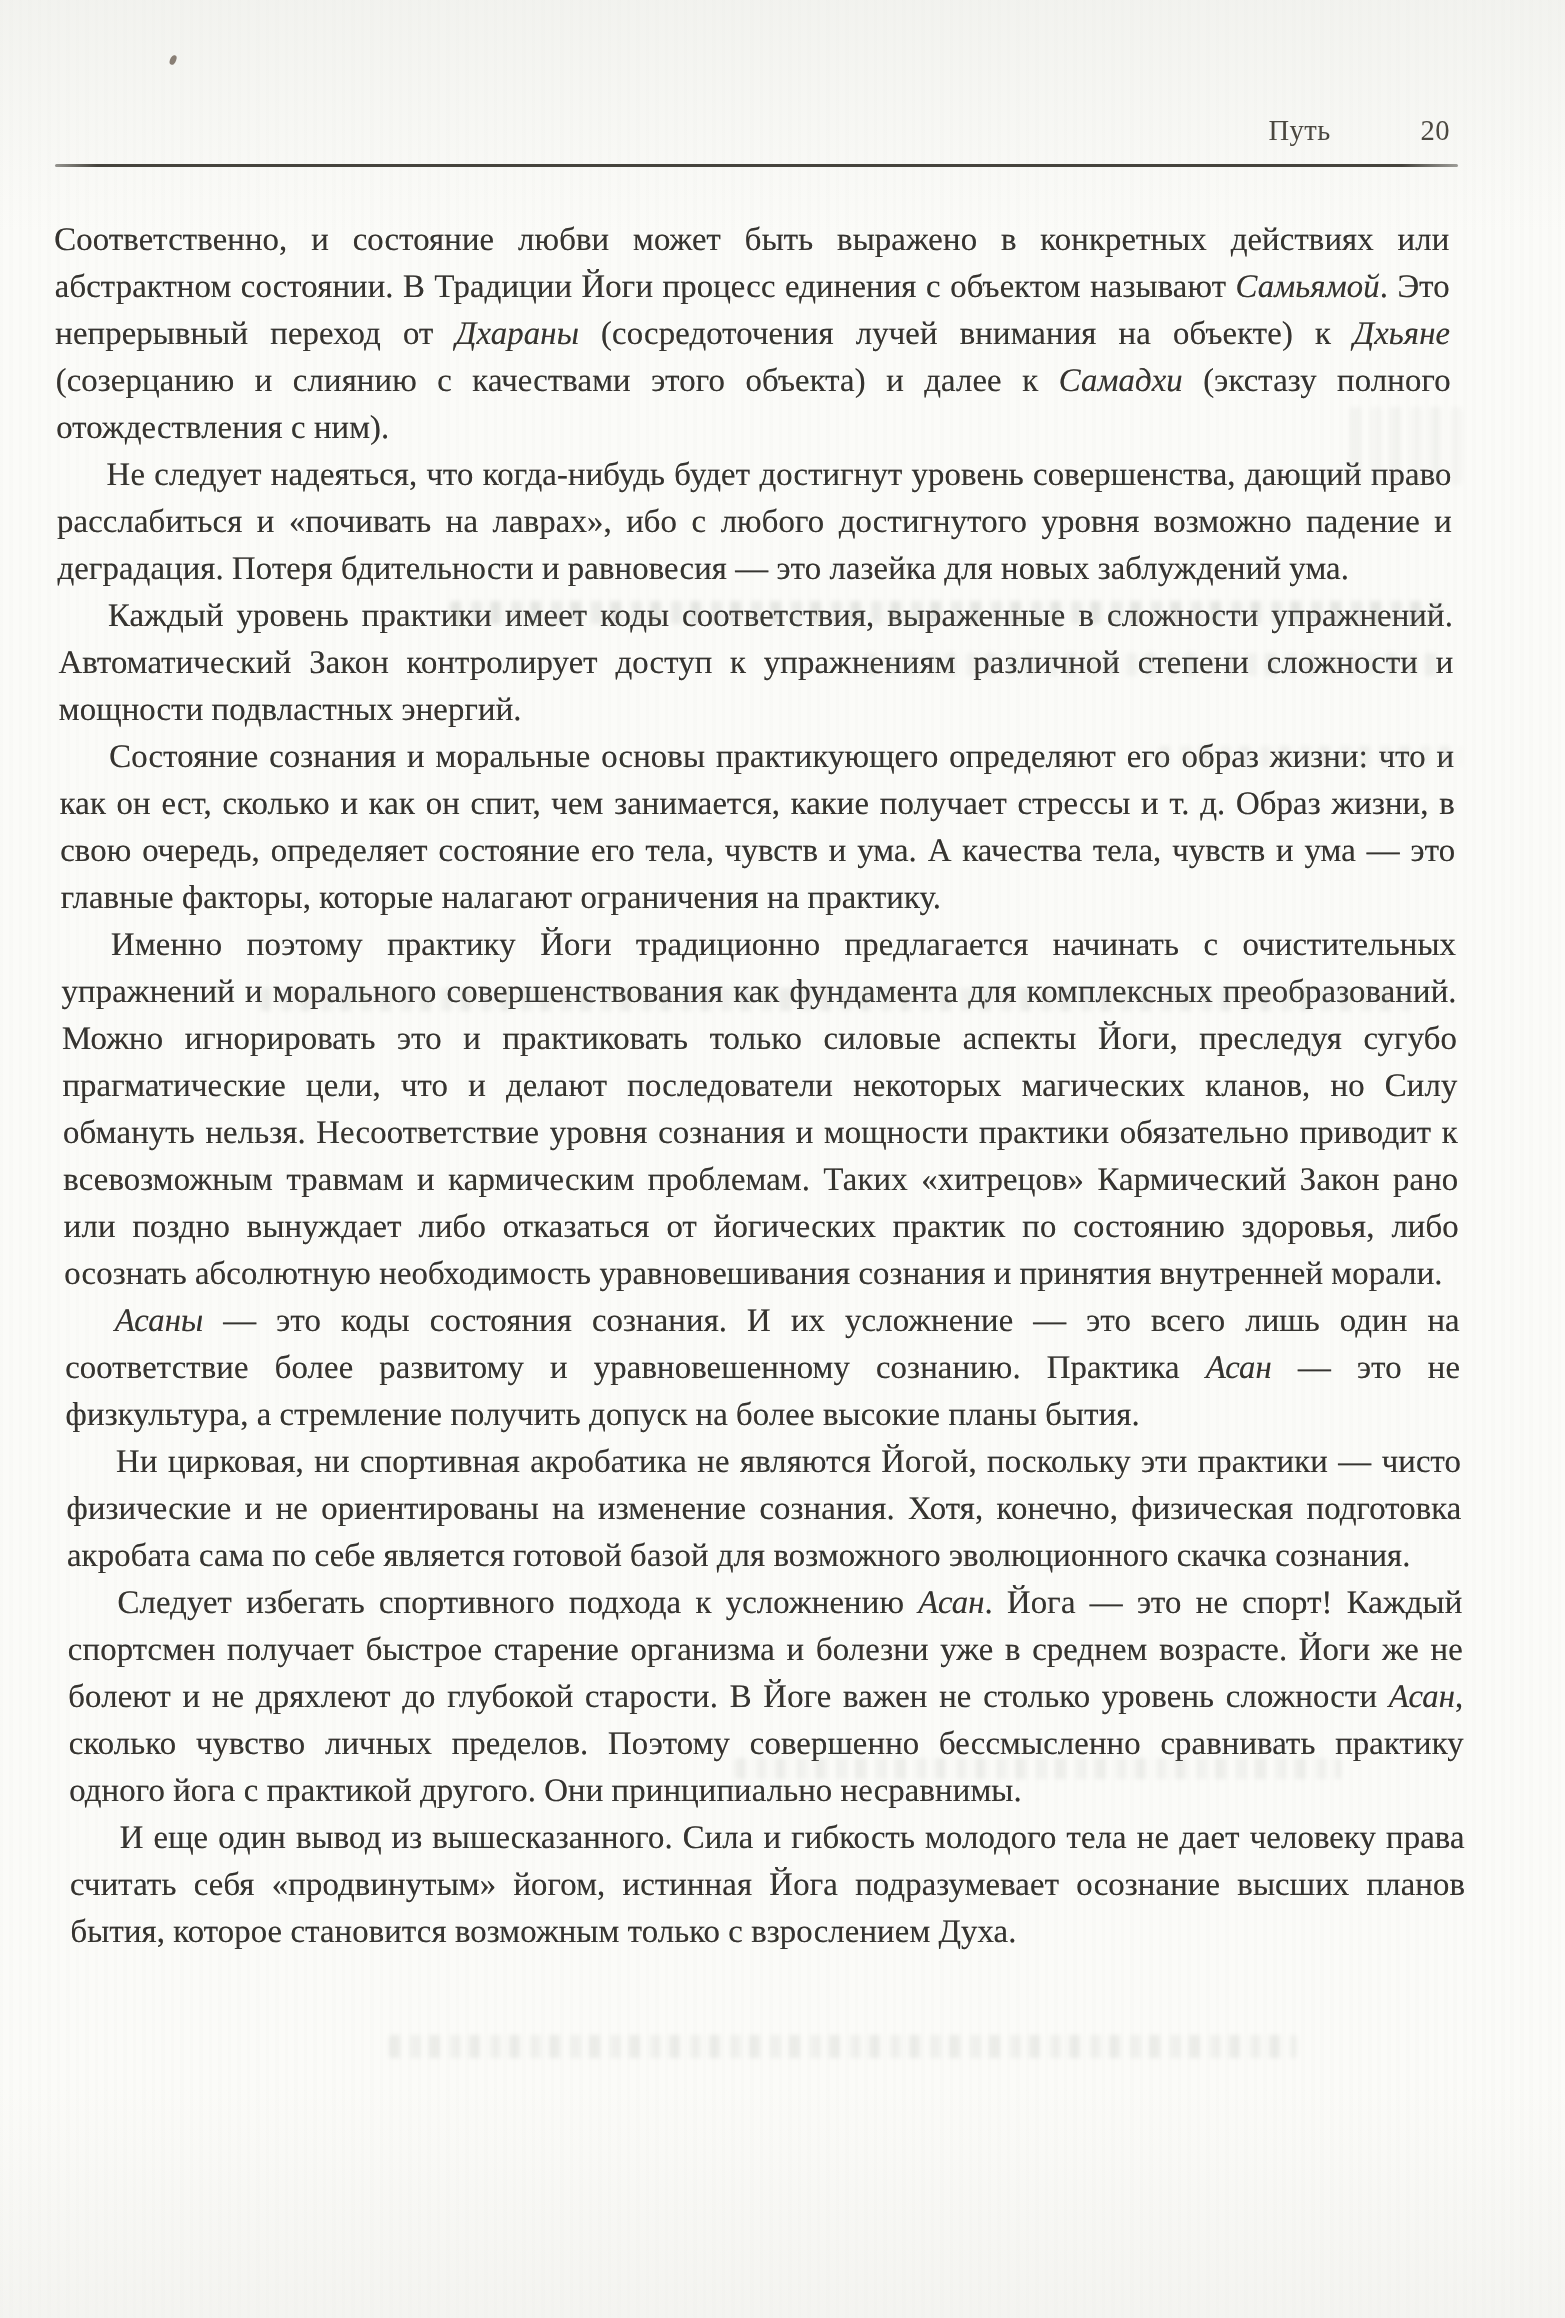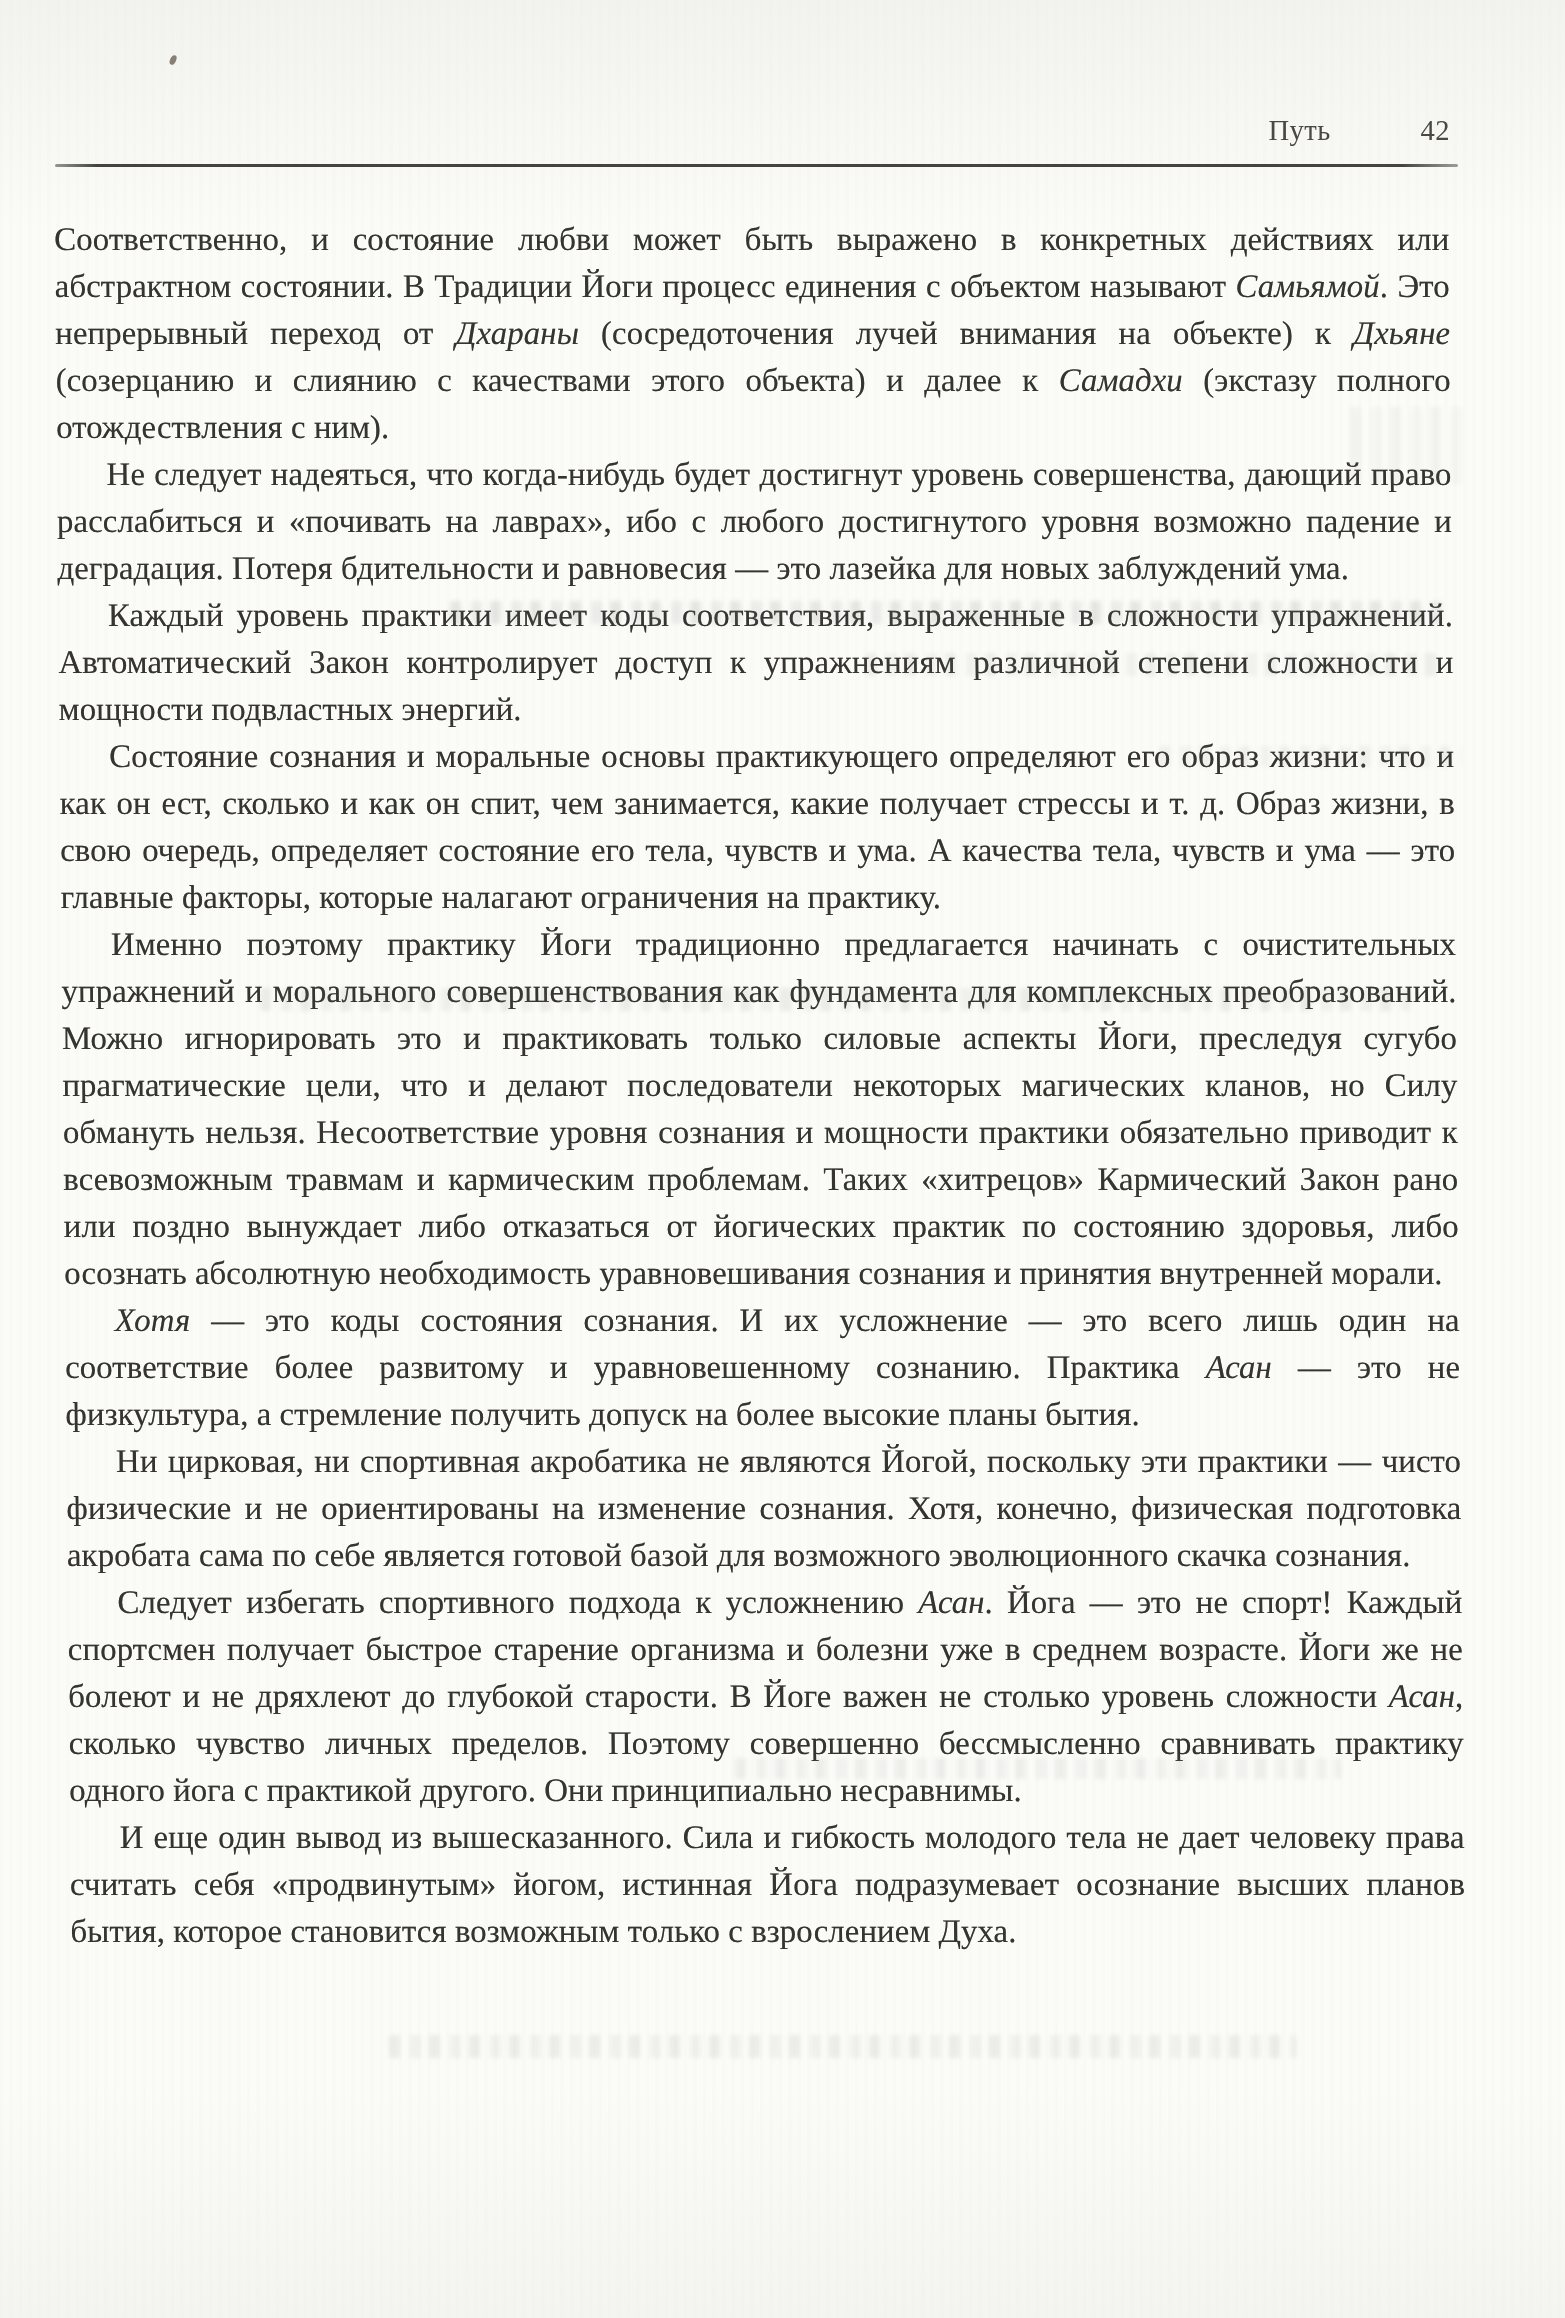--- a/index.html
+++ b/index.html
@@ -53,32 +53,32 @@
     transform:rotate(18deg); opacity:.8;
   }
 </style>
 </head>
 <body>
 
 <div class="page">
 
   <header class="page-header">
     <span>Путь</span>
-    <span>42</span>
+    <span>20</span>
   </header>
 
   <div class="header-rule"></div>
 
   <main class="page-body">
       <p class="no-indent"><span>Соответственно, и состояние любви может быть выражено в конкретных действиях или абстрактном состоянии. В Традиции Йоги процесс единения с объектом называют </span><em>Самьямой</em><span>. Это непрерывный переход от </span><em>Дхараны</em><span> (сосредоточения лучей внимания на объекте) к </span><em>Дхьяне</em><span> (созерцанию и слиянию с качествами этого объекта) и далее к </span><em>Самадхи</em><span> (экстазу полного отождествления с ним).</span></p>
       <p><span>Не следует надеяться, что когда-нибудь будет достигнут уровень совершенства, дающий право расслабиться и «почивать на лаврах», ибо с любого достигнутого уровня возможно падение и деградация. Потеря бдительности и равновесия — это лазейка для новых заблуждений ума.</span></p>
       <p><span>Каждый уровень практики имеет коды соответствия, выраженные в сложности упражнений. Автоматический Закон контролирует доступ к упражнениям различной степени сложности и мощности подвластных энергий.</span></p>
       <p><span>Состояние сознания и моральные основы практикующего определяют его образ жизни: что и как он ест, сколько и как он спит, чем занимается, какие получает стрессы и т. д. Образ жизни, в свою очередь, определяет состояние его тела, чувств и ума. А качества тела, чувств и ума — это главные факторы, которые налагают ограничения на практику.</span></p>
       <p><span>Именно поэтому практику Йоги традиционно предлагается начинать с очистительных упражнений и морального совершенствования как фундамента для комплексных преобразований. Можно игнорировать это и практиковать только силовые аспекты Йоги, преследуя сугубо прагматические цели, что и делают последователи некоторых магических кланов, но Силу обмануть нельзя. Несоответствие уровня сознания и мощности практики обязательно приводит к всевозможным травмам и кармическим проблемам. Таких «хитрецов» Кармический Закон рано или поздно вынуждает либо отказаться от йогических практик по состоянию здоровья, либо осознать абсолютную необходимость уравновешивания сознания и принятия внутренней морали.</span></p>
-      <p><em>Хотя</em><span> — это коды состояния сознания. И их усложнение — это всего лишь один на соответствие более развитому и уравновешенному сознанию. Практика </span><em>Асан</em><span> — это не физкультура, а стремление получить допуск на более высокие планы бытия.</span></p>
+      <p><em>Асаны</em><span> — это коды состояния сознания. И их усложнение — это всего лишь один на соответствие более развитому и уравновешенному сознанию. Практика </span><em>Асан</em><span> — это не физкультура, а стремление получить допуск на более высокие планы бытия.</span></p>
       <p><span>Ни цирковая, ни спортивная акробатика не являются Йогой, поскольку эти практики — чисто физические и не ориентированы на изменение сознания. Хотя, конечно, физическая подготовка акробата сама по себе является готовой базой для возможного эволюционного скачка сознания.</span></p>
       <p><span>Следует избегать спортивного подхода к усложнению </span><em>Асан</em><span>. Йога — это не спорт! Каждый спортсмен получает быстрое старение организма и болезни уже в среднем возрасте. Йоги же не болеют и не дряхлеют до глубокой старости. В Йоге важен не столько уровень сложности </span><em>Асан</em><span>, сколько чувство личных пределов. Поэтому совершенно бессмысленно сравнивать практику одного йога с практикой другого. Они принципиально несравнимы.</span></p>
       <p><span>И еще один вывод из вышесказанного. Сила и гибкость молодого тела не дает человеку права считать себя «продвинутым» йогом, истинная Йога подразумевает осознание высших планов бытия, которое становится возможным только с взрослением Духа.</span></p>
     </main>
 
   <div class="speck"></div>
   <div class="ghost" style="left:450px;  top:601px;  width:995px; height:22.5px; opacity:.55;"></div>
   <div class="ghost" style="left:865px; top:653px;  width:571px;  height:22.5px; opacity:.35;"></div>
   <div class="ghost" style="left:1159px; top:746px;  width:303px;  height:21px; opacity:.30;"></div>
   <div class="ghost" style="left:1350px; top:407px;  width:112px;  height:78px; opacity:.22;"></div>

